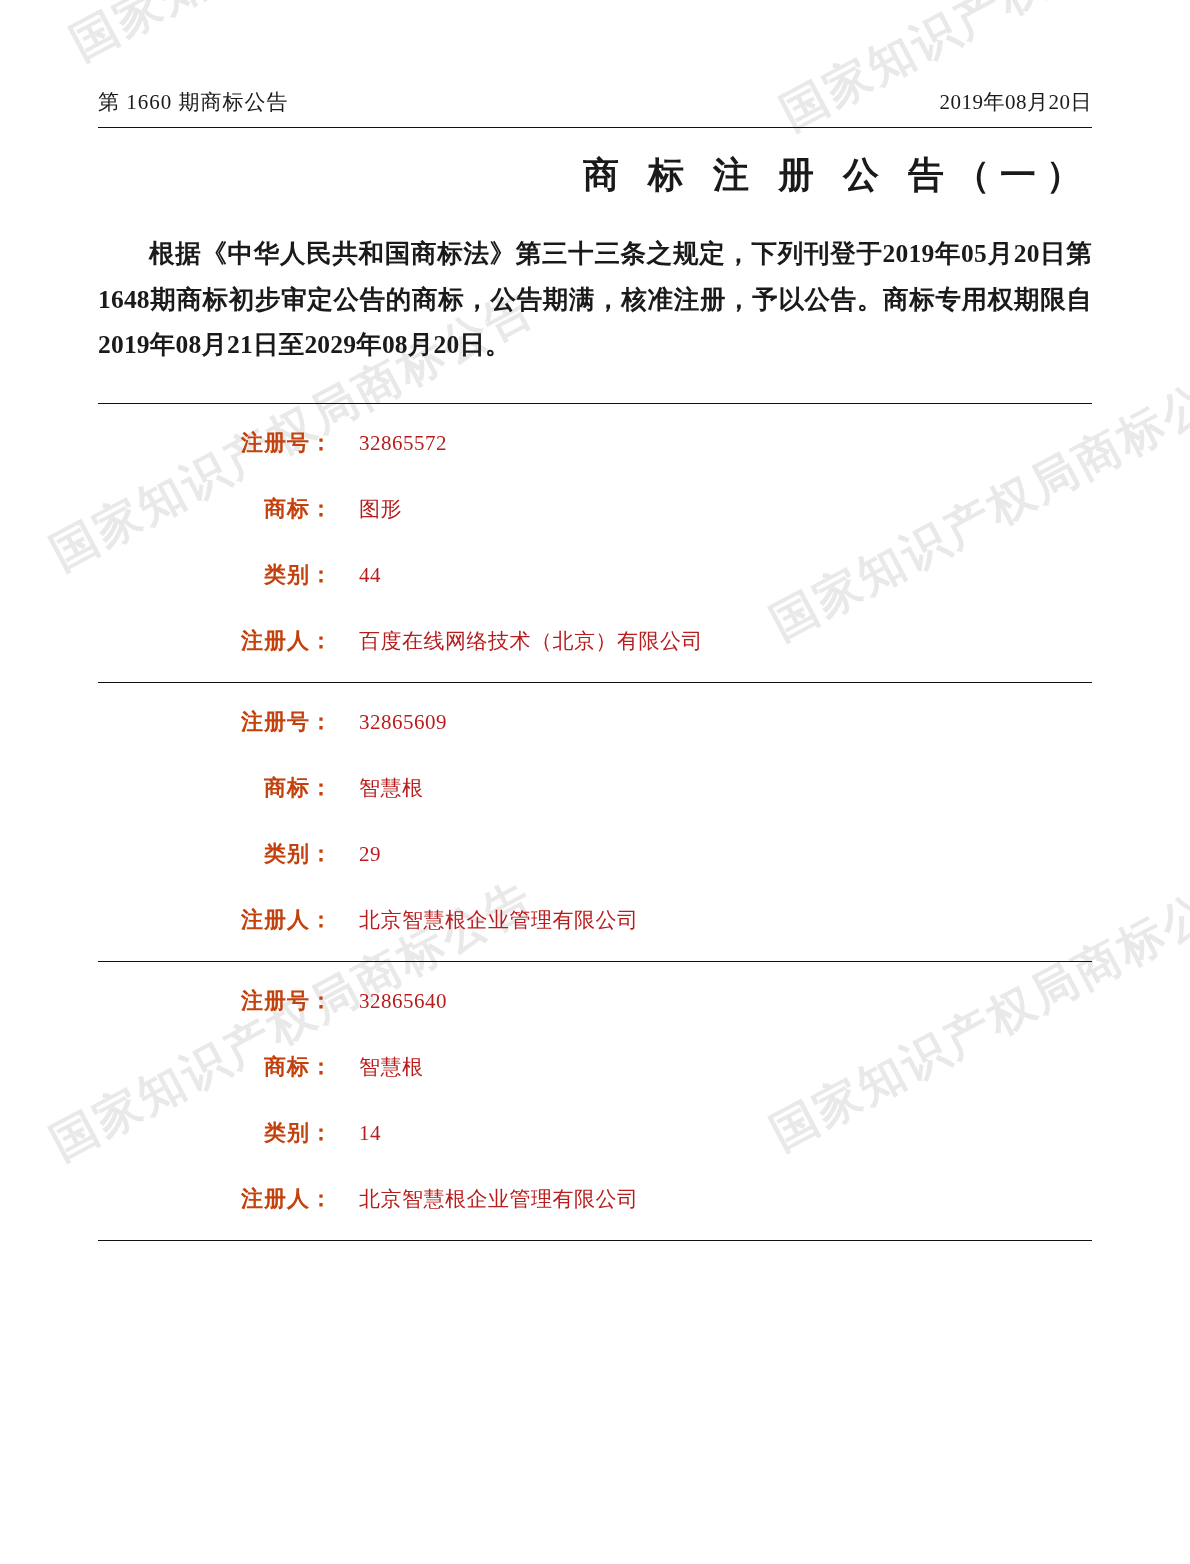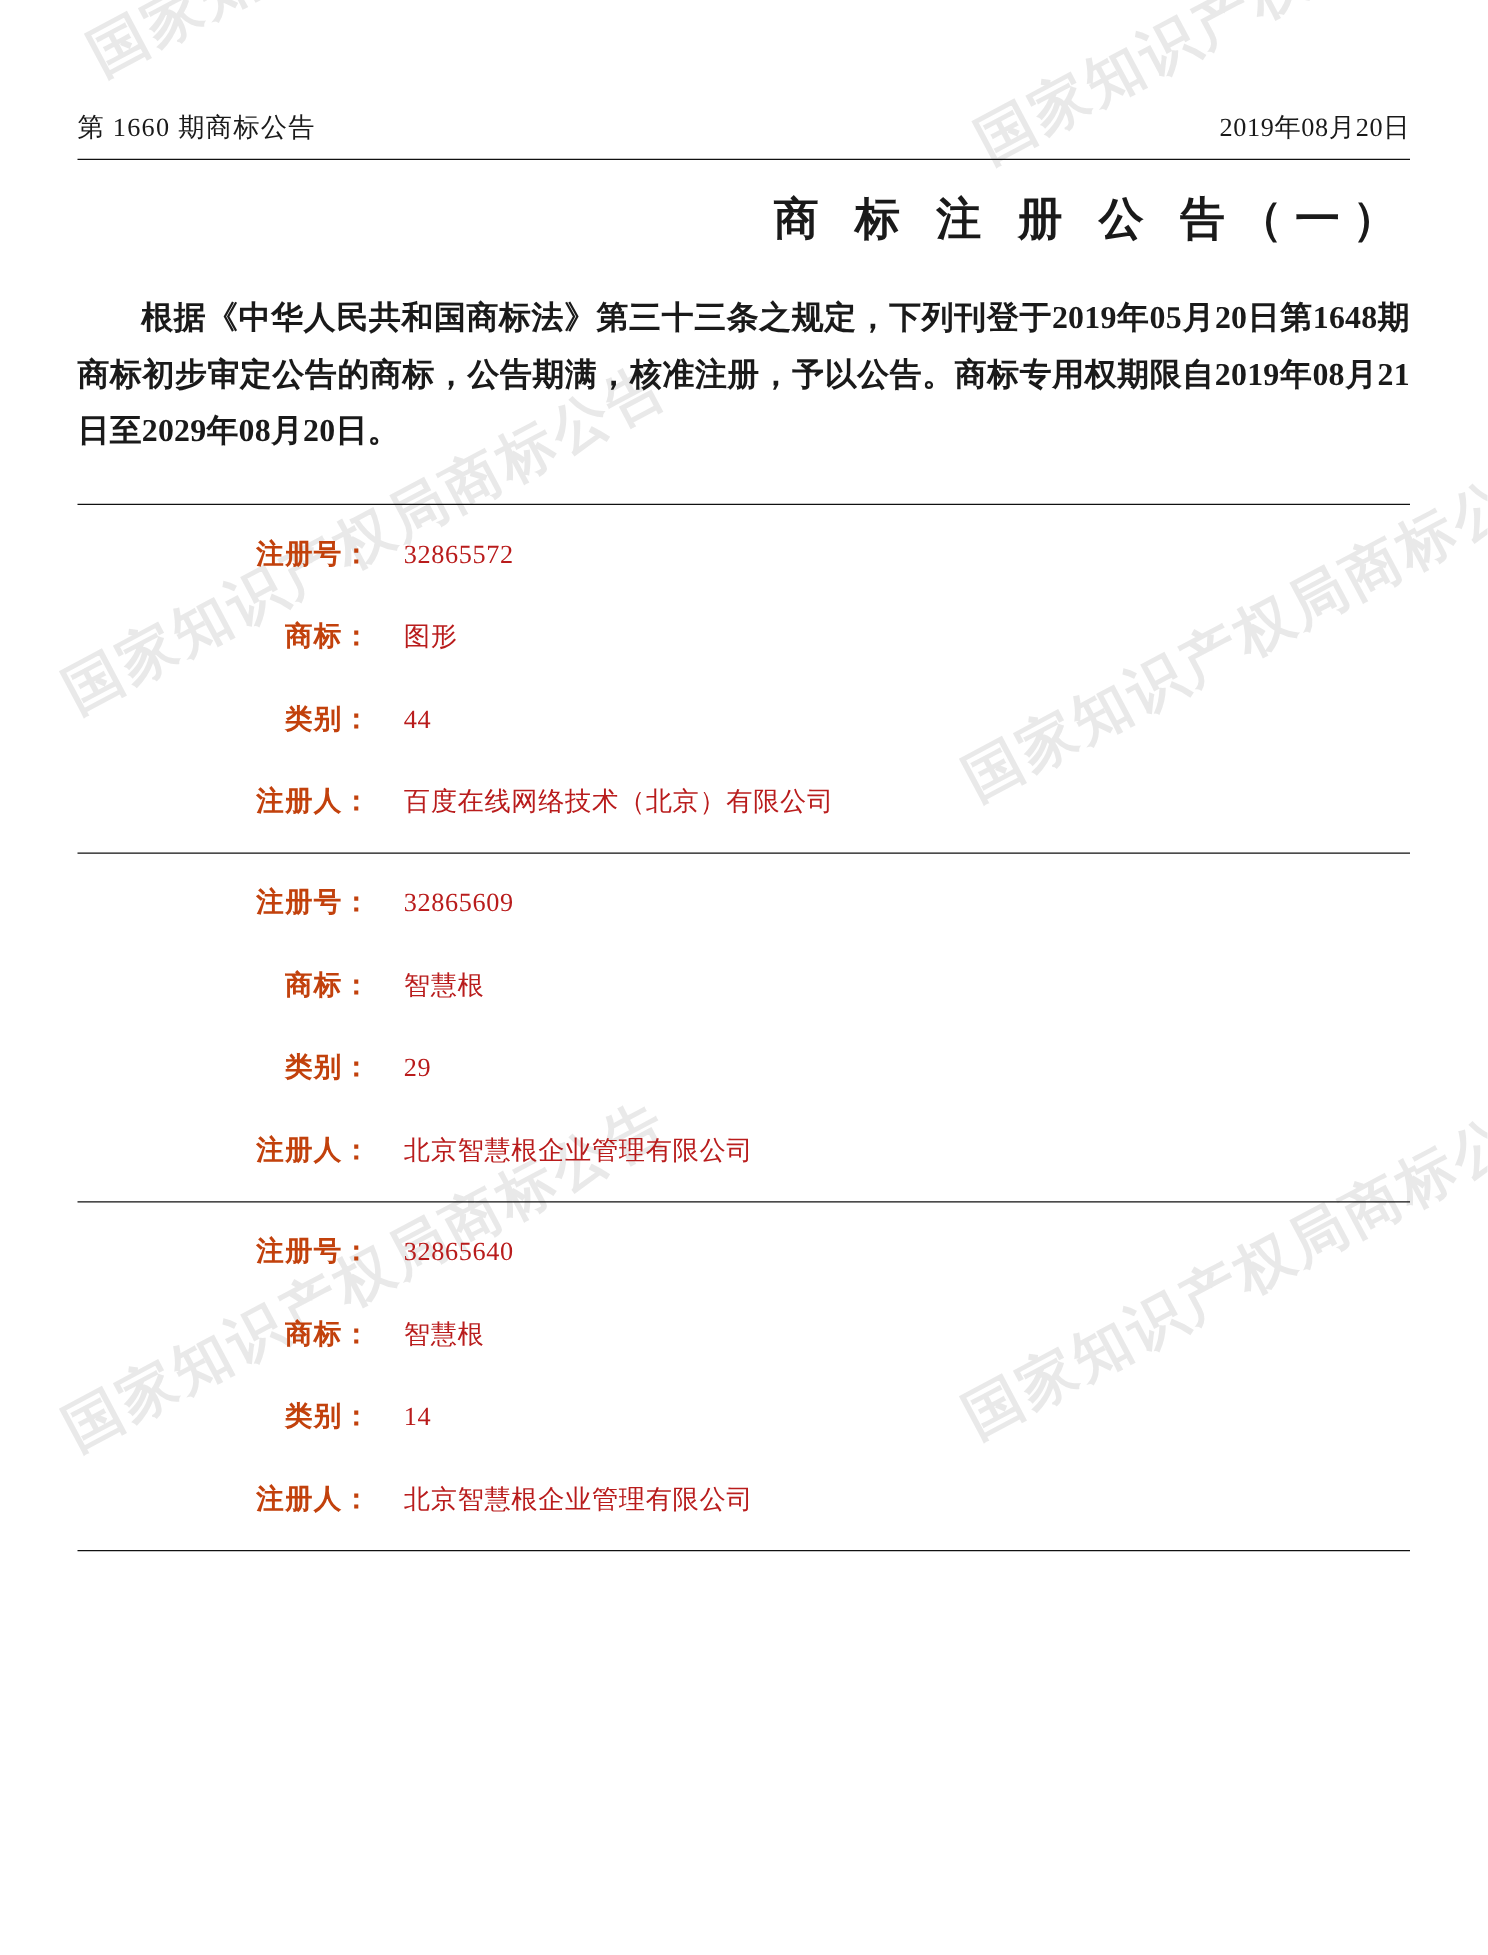--- a/index.html
+++ b/index.html
@@ -34,21 +34,21 @@
     transform-origin: left top;
     letter-spacing: 3px;
   }
 
   .page {
     position: relative;
     z-index: 1;
     width: 1190px;
     height: 1564px;
     box-sizing: border-box;
-    padding: 0 62px;
+    padding: 0 98px;
   }
 
   
   .header {
     display: flex;
     justify-content: space-between;
     align-items: flex-end;
     padding-top: 92px;
     font-size: 21px;
     line-height: 1;

